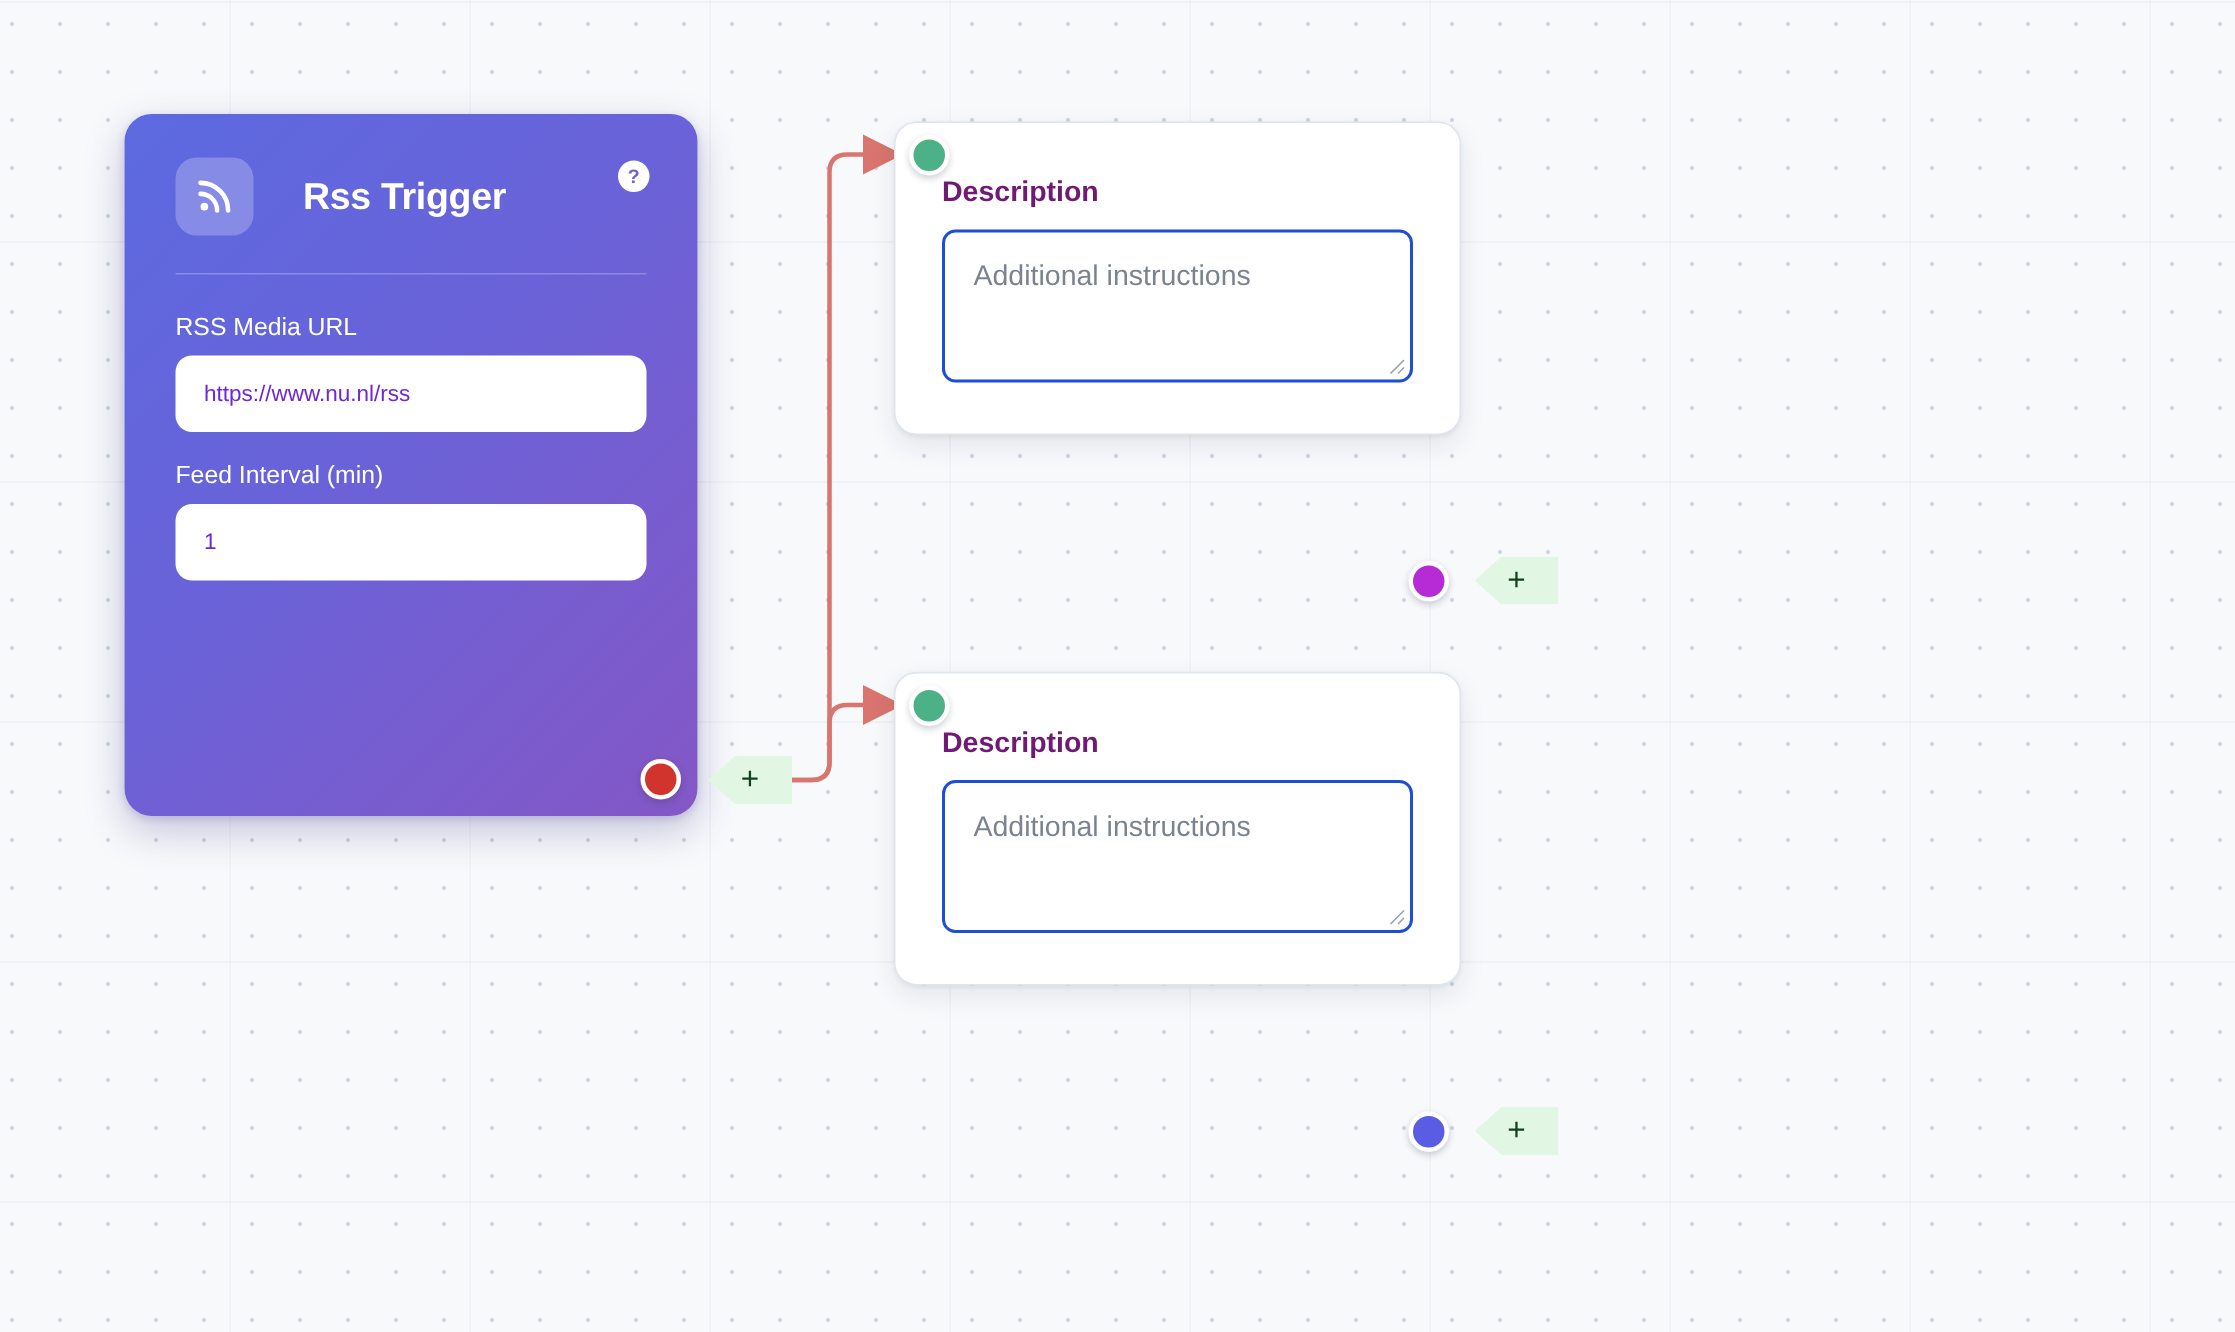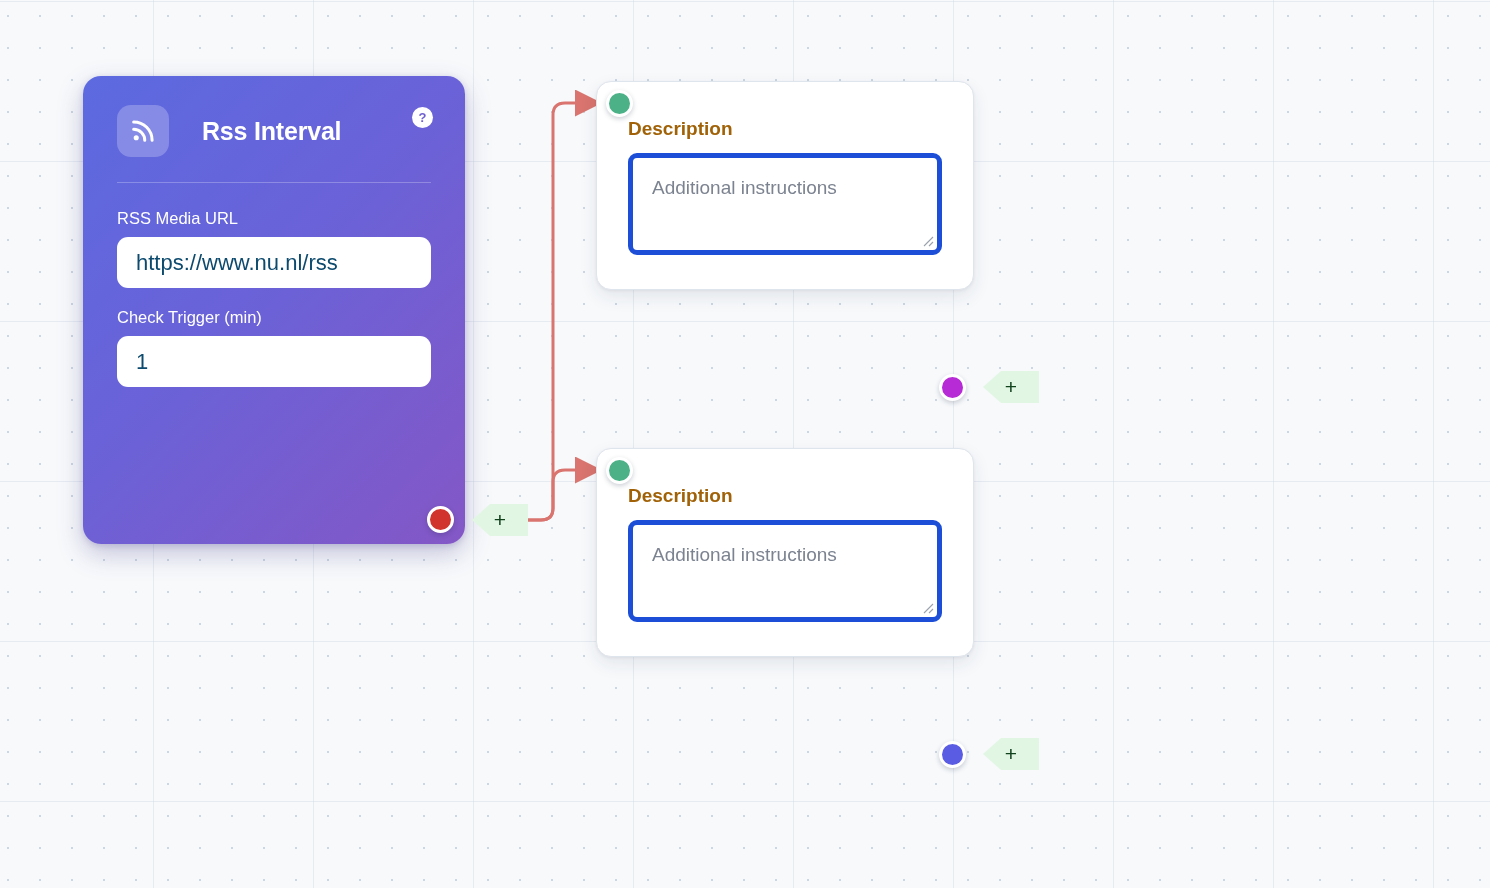--- a/index.html
+++ b/index.html
@@ -106,23 +106,23 @@
     margin: 26px 0 9px 0;
   }
   .field-label.tight { margin-top: 20px; }
   .text-input {
     width: 100%;
     box-sizing: border-box;
     height: 51px;
     border-radius: 11px;
     border: none;
     background: #ffffff;
-    color: #0c4a6e;
+    color: #6d28d9;
     font-family: "Liberation Sans", sans-serif;
-    font-size: 22px;
+    font-size: 15px;
     padding: 0 19px;
     outline: none;
   }
   .trigger-help {
     color: rgba(255,255,255,.72);
     font-size: 16.5px;
     line-height: 26px;
     margin-top: 18px;
     width: 265px;
   }
@@ -187,29 +187,29 @@
     font-size: 14px;
     font-weight: bold;
     font-family: "Liberation Serif", serif;
     line-height: 19px;
     text-align: center;
     vertical-align: -2px;
   }
   .desc-label {
     font-size: 19px;
     font-weight: bold;
-    color: #a16207;
+    color: #701a75;
     margin: 0 0 13px 0;
   }
   .desc-box {
     position: relative;
     width: 100%;
     height: 102px;
     box-sizing: border-box;
-    border: 5px solid #1d4ed8;
+    border: 2px solid #1d4ed8;
     border-radius: 9px;
     background: #ffffff;
   }
   .desc-placeholder {
     position: absolute;
     left: 19px;
     top: 19px;
     color: #7c8390;
     font-size: 19px;
   }
@@ -239,30 +239,30 @@
   <div class="trigger-node">
 
     <div class="trigger-head">
       <div class="rss-badge">
         <svg width="28" height="28" viewBox="0 0 24 24" fill="none">
           <circle cx="6.2" cy="17.8" r="2.2" fill="#ffffff"></circle>
           <path d="M4 10.5a9.5 9.5 0 0 1 9.5 9.5" stroke="#ffffff" stroke-width="2.6" stroke-linecap="round" fill="none"></path>
           <path d="M4 4.2A15.8 15.8 0 0 1 19.8 20" stroke="#ffffff" stroke-width="2.6" stroke-linecap="round" fill="none"></path>
         </svg>
       </div>
-      <div class="trigger-title">Rss Interval</div>
+      <div class="trigger-title">Rss Trigger</div>
       <div class="help-dot">?</div>
     </div>
 
     <div class="trigger-divider"></div>
 
     <div class="field-label">RSS Media URL</div>
     <input class="text-input" type="text" value="https://www.nu.nl/rss" style="">
 
-    <div class="field-label tight">Check Trigger (min)</div>
+    <div class="field-label tight">Feed Interval (min)</div>
     <input class="text-input" type="text" value="1" style="">
 
 
     
   </div>
 
   <div class="port red" style="left:427px; top:506px;"></div>
   <div class="plus-badge" style="left:472px; top:504px;">+</div>
 
   <div class="action-card" style="left:596px; top:81px;">

